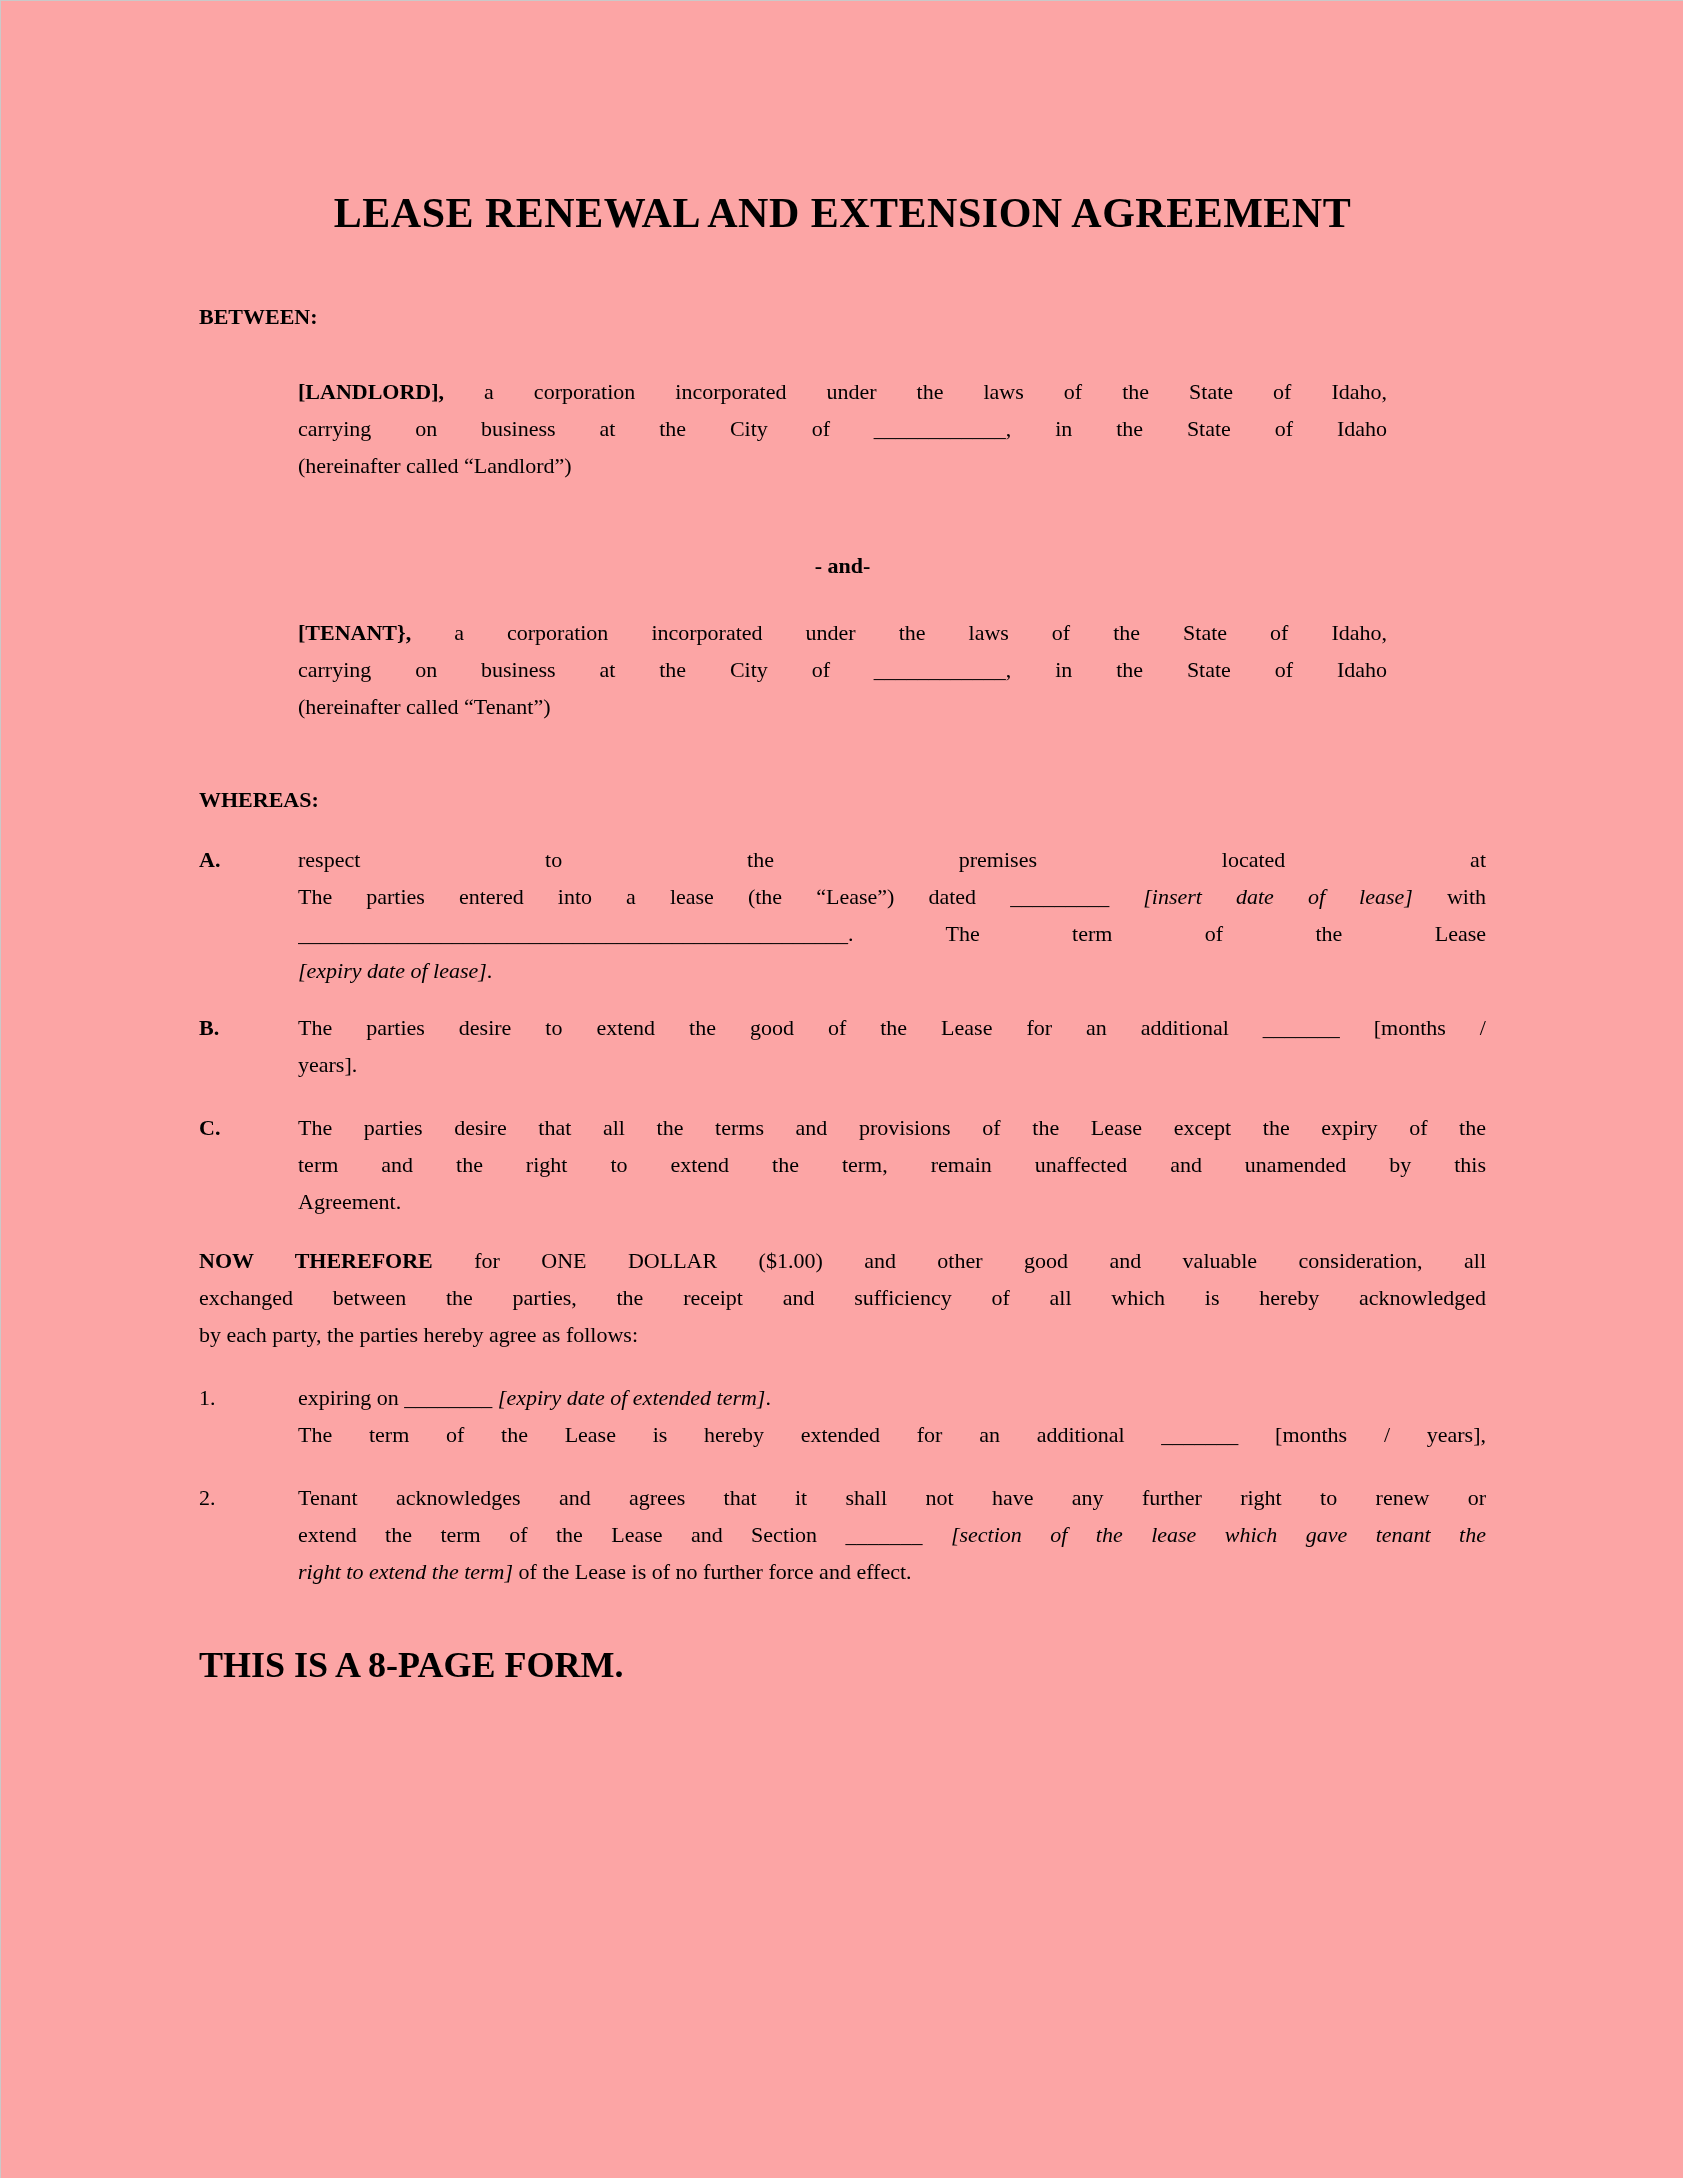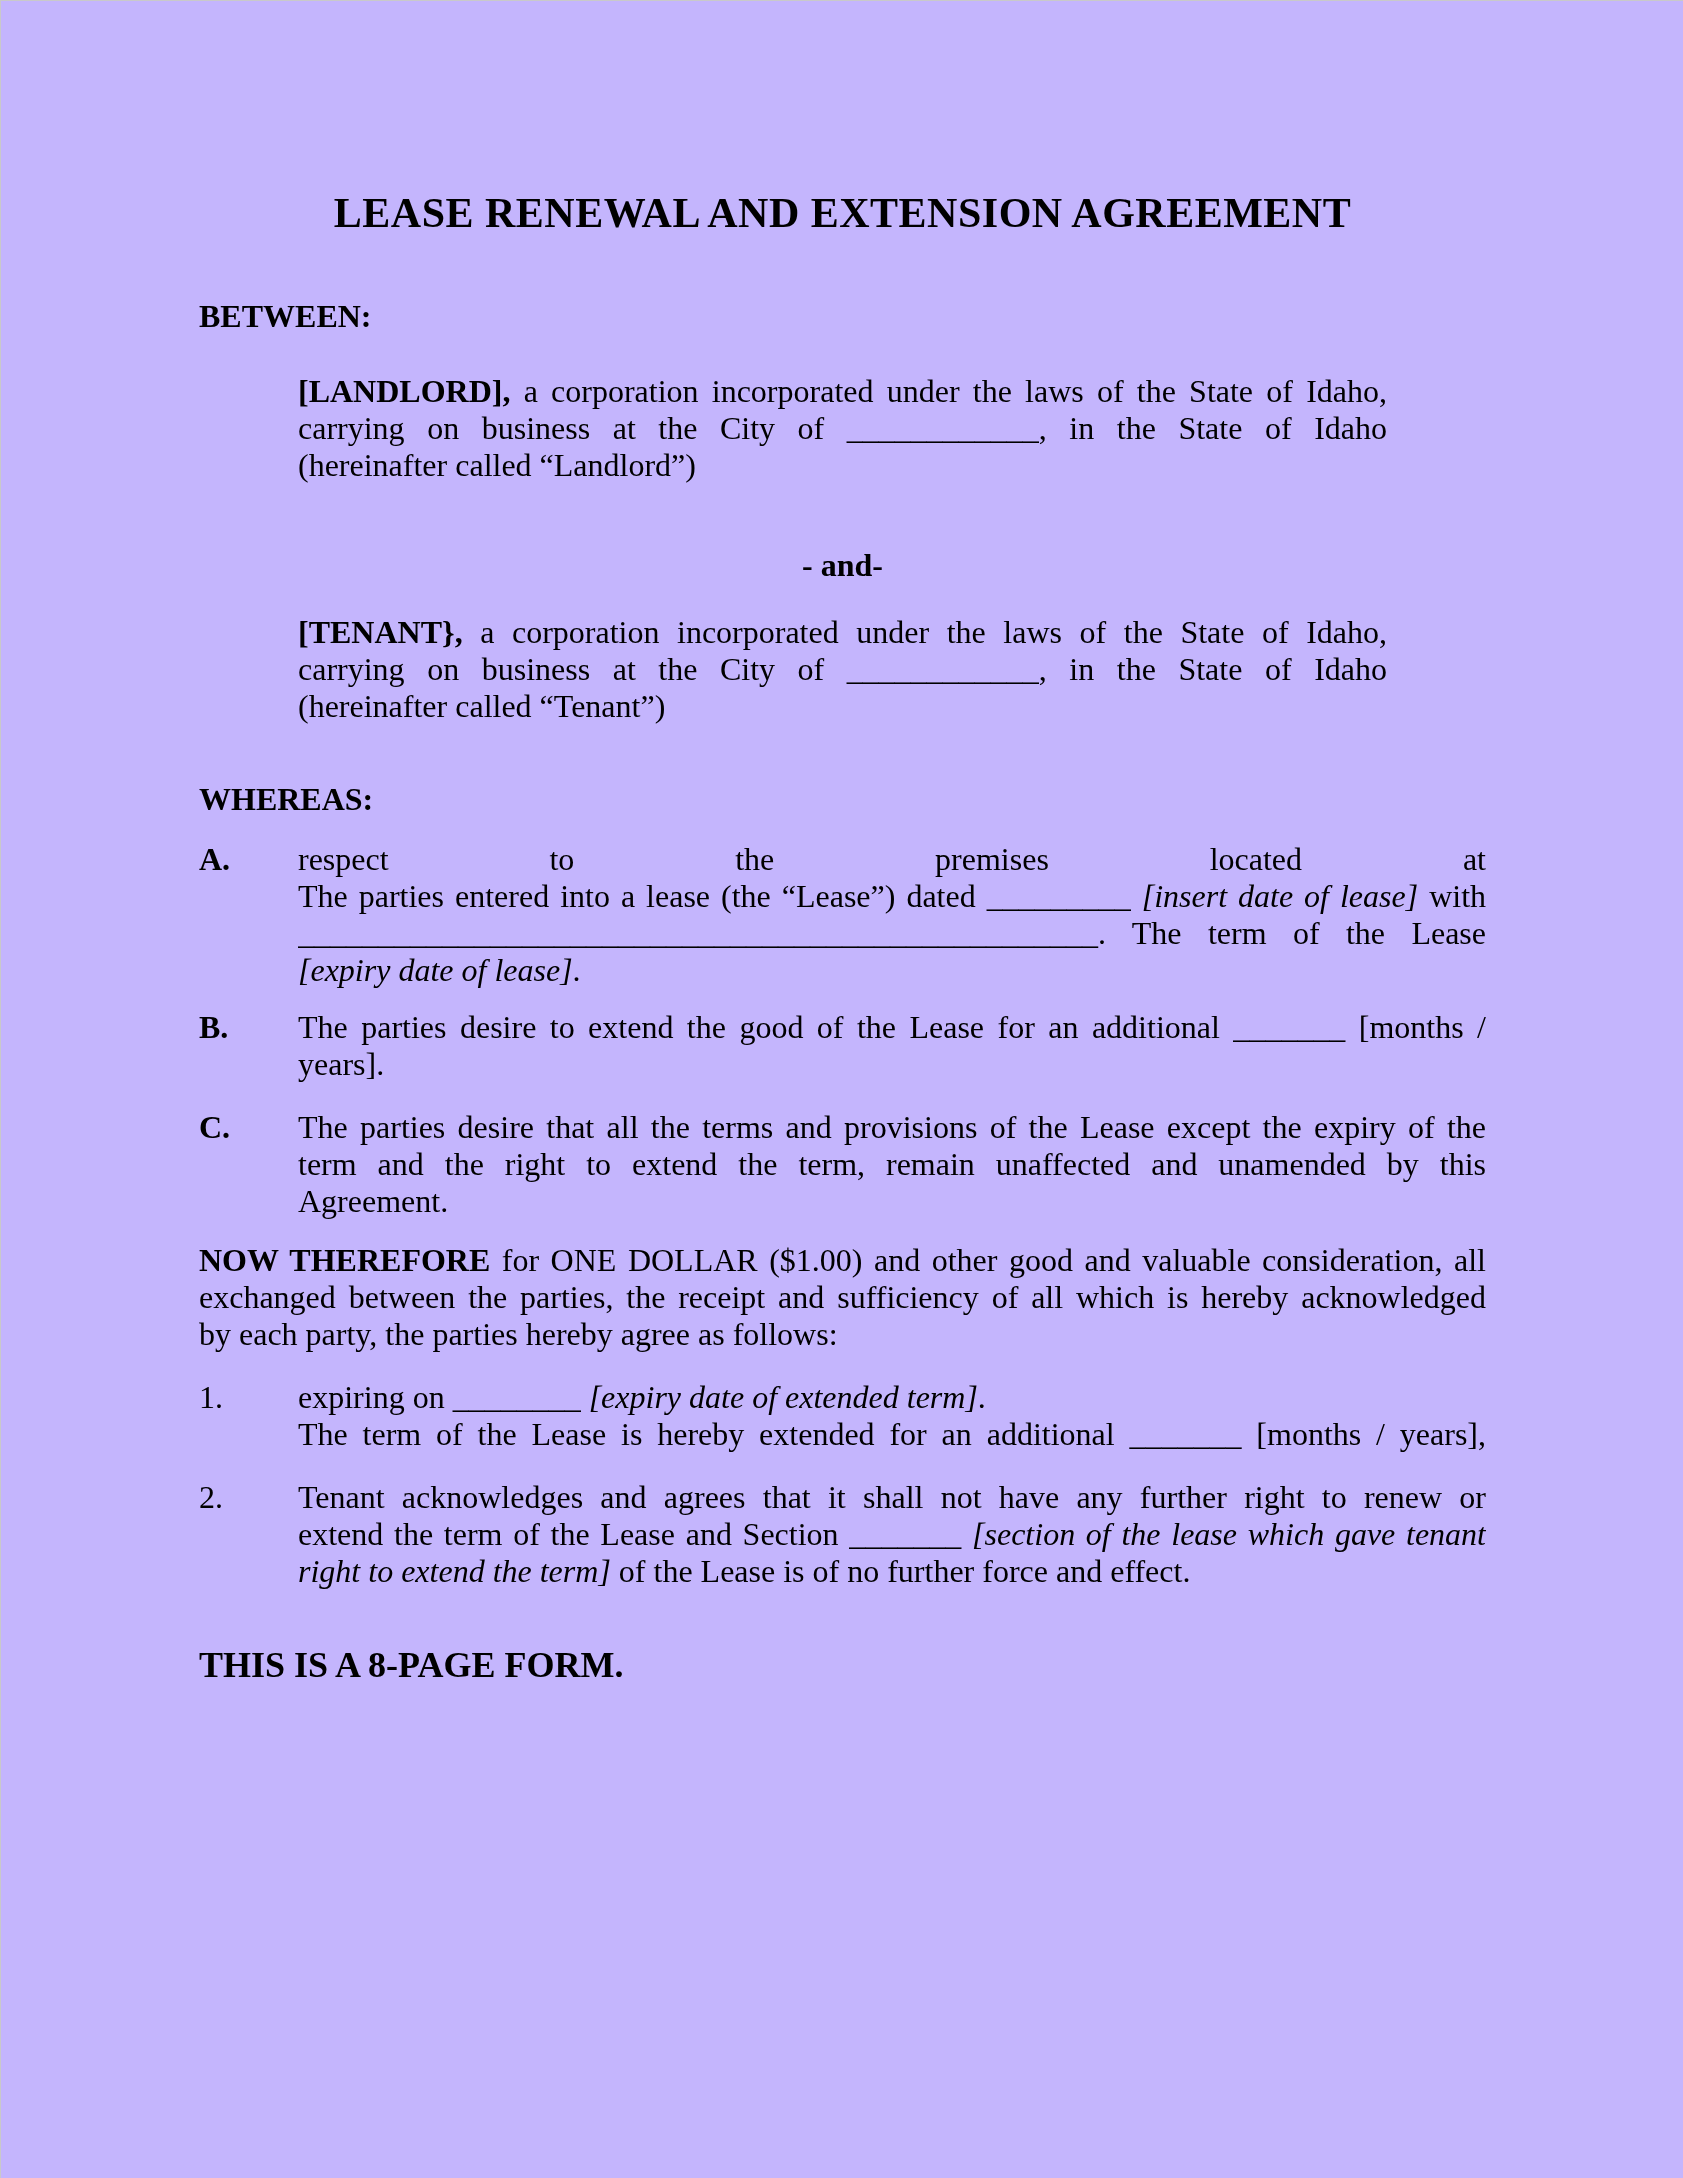--- a/index.html
+++ b/index.html
@@ -1,27 +1,27 @@
 <!DOCTYPE html>
 <html><head>
 <meta charset="utf-8">
 <style>
   html,body{margin:0;padding:0;background:#ffffff;}
   .page{
-    width:1683px;height:2178px;position:relative;background:#c4b5fd;color:#000;
+    width:1683px;height:2178px;position:relative;background:#fca5a5;color:#000;
     font-family:"Liberation Serif","DejaVu Serif",serif;
     box-sizing:border-box;border-left:1px solid #c9c9c9;border-top:1px solid #c9c9c9;
     overflow:hidden;
   }
   .content{position:absolute;left:198px;top:188px;width:1287px;}
   .title{
     font-size:42px;font-weight:bold;line-height:48px;text-align:center;
     margin:0 0 61px 0;letter-spacing:0.5px;
   }
-  .block{font-size:32px;line-height:37px;}
+  .block{font-size:22px;line-height:37px;}
   .line{height:37px;line-height:37px;overflow:hidden;}
   .line.j{text-align:justify;text-align-last:justify;}
   .b{font-weight:bold;}
   .i{font-style:italic;}
   .heading{font-weight:bold;}
   .party{margin-left:99px;width:1089px;}
   .separator{width:1287px;text-align:center;}
   .paragraph{width:1287px;}
   .item{position:relative;}
   .item > .label{position:absolute;left:0;top:0;}

